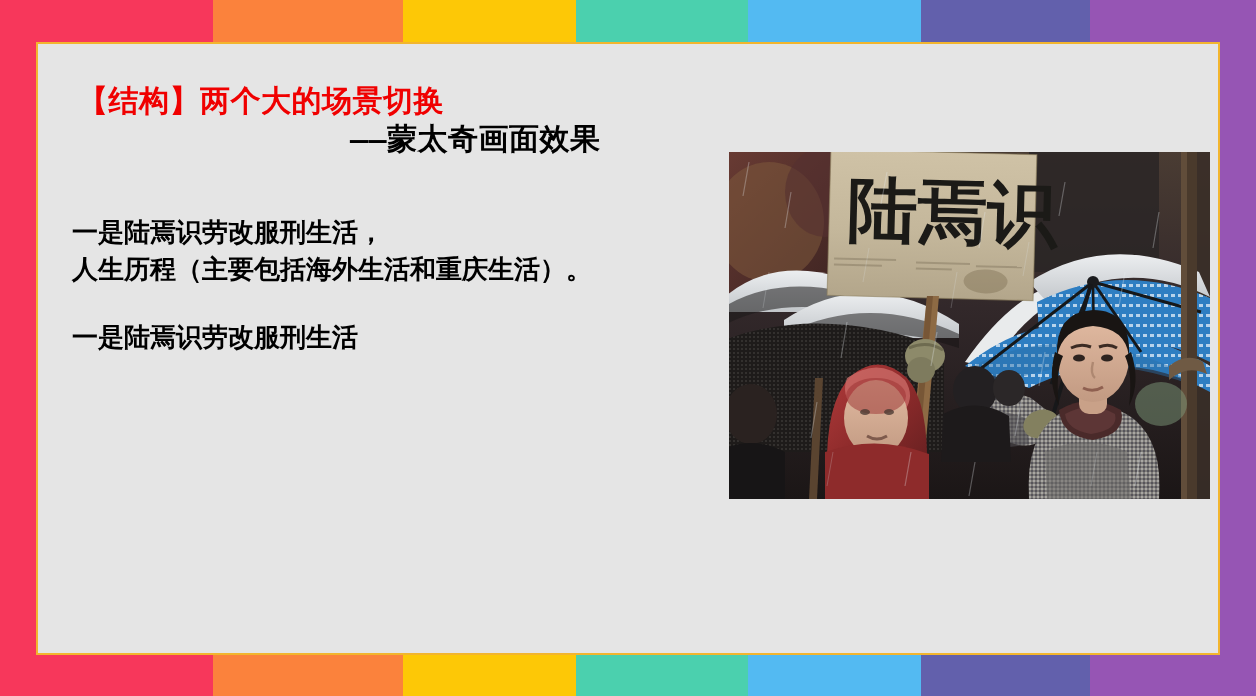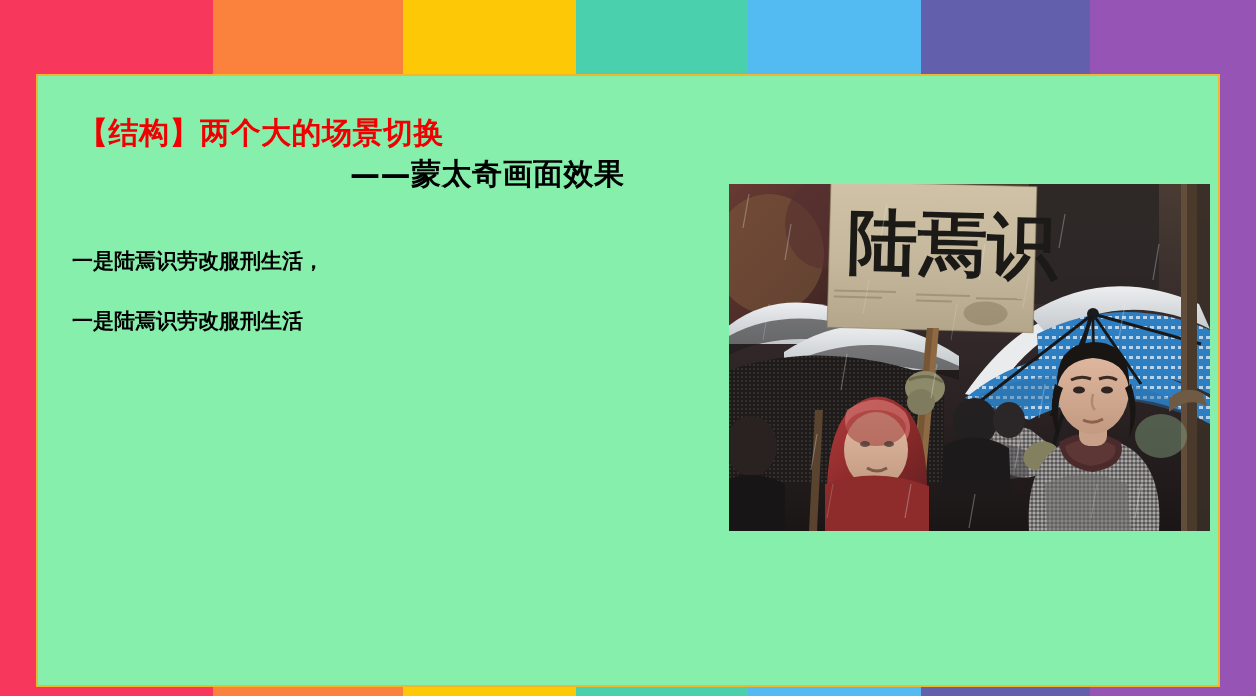--- a/index.html
+++ b/index.html
@@ -29,25 +29,24 @@
     height: 100%;
   }
 
   
   #card {
     position: absolute;
     left: 36px;
     top: 42px;
     width: 1184px;
     height: 613px;
-    background: #86efac;
+    background: #e5e5e5;
     border: 2px solid #F2B52E;
     box-sizing: border-box;
     z-index: 5;
-    margin-top: 32px;
   }
 
   
   #title-block {
     position: absolute;
     left: 40px;
     top: 38px;
     width: 1000px;
   }
   .title-line-1 {
@@ -60,32 +59,33 @@
   }
   .title-line-2 {
     color: #000000;
     font-size: 30px;
     font-weight: bold;
     line-height: 1.24;
     letter-spacing: 0.5px;
     white-space: nowrap;
     margin-left: 272px;
     margin-top: 4px;
+    font-family: Liberation Mono, monospace;
   }
 
   
   #body-text {
     position: absolute;
     left: 34px;
     top: 170px;
     width: 660px;
   }
   .para {
     color: #000000;
-    font-size: 21px;
+    font-size: 26px;
     font-weight: bold;
     line-height: 1.44;
     letter-spacing: 0px;
   }
   .para-line { white-space: nowrap; }
   .para-gap { height: 30px; }
 
   
   #photo {
     position: absolute;
@@ -116,20 +116,21 @@
   <div id="card">
 
     <div id="title-block">
       <div class="title-line-1">【结构】两个大的场景切换</div>
       <div class="title-line-2">——蒙太奇画面效果</div>
     </div>
 
     <div id="body-text">
       <div class="para">
         <div class="para-line">一是陆焉识劳改服刑生活，</div>
+        <div class="para-line">人生历程（主要包括海外生活和重庆生活）。</div>
       </div>
       <div class="para-gap"></div>
       <div class="para">
         <div class="para-line">一是陆焉识劳改服刑生活</div>
       </div>
     </div>
 
     <div id="photo">
       <svg width="481" height="347" viewBox="0 0 481 347" xmlns="http://www.w3.org/2000/svg">
         <defs>

